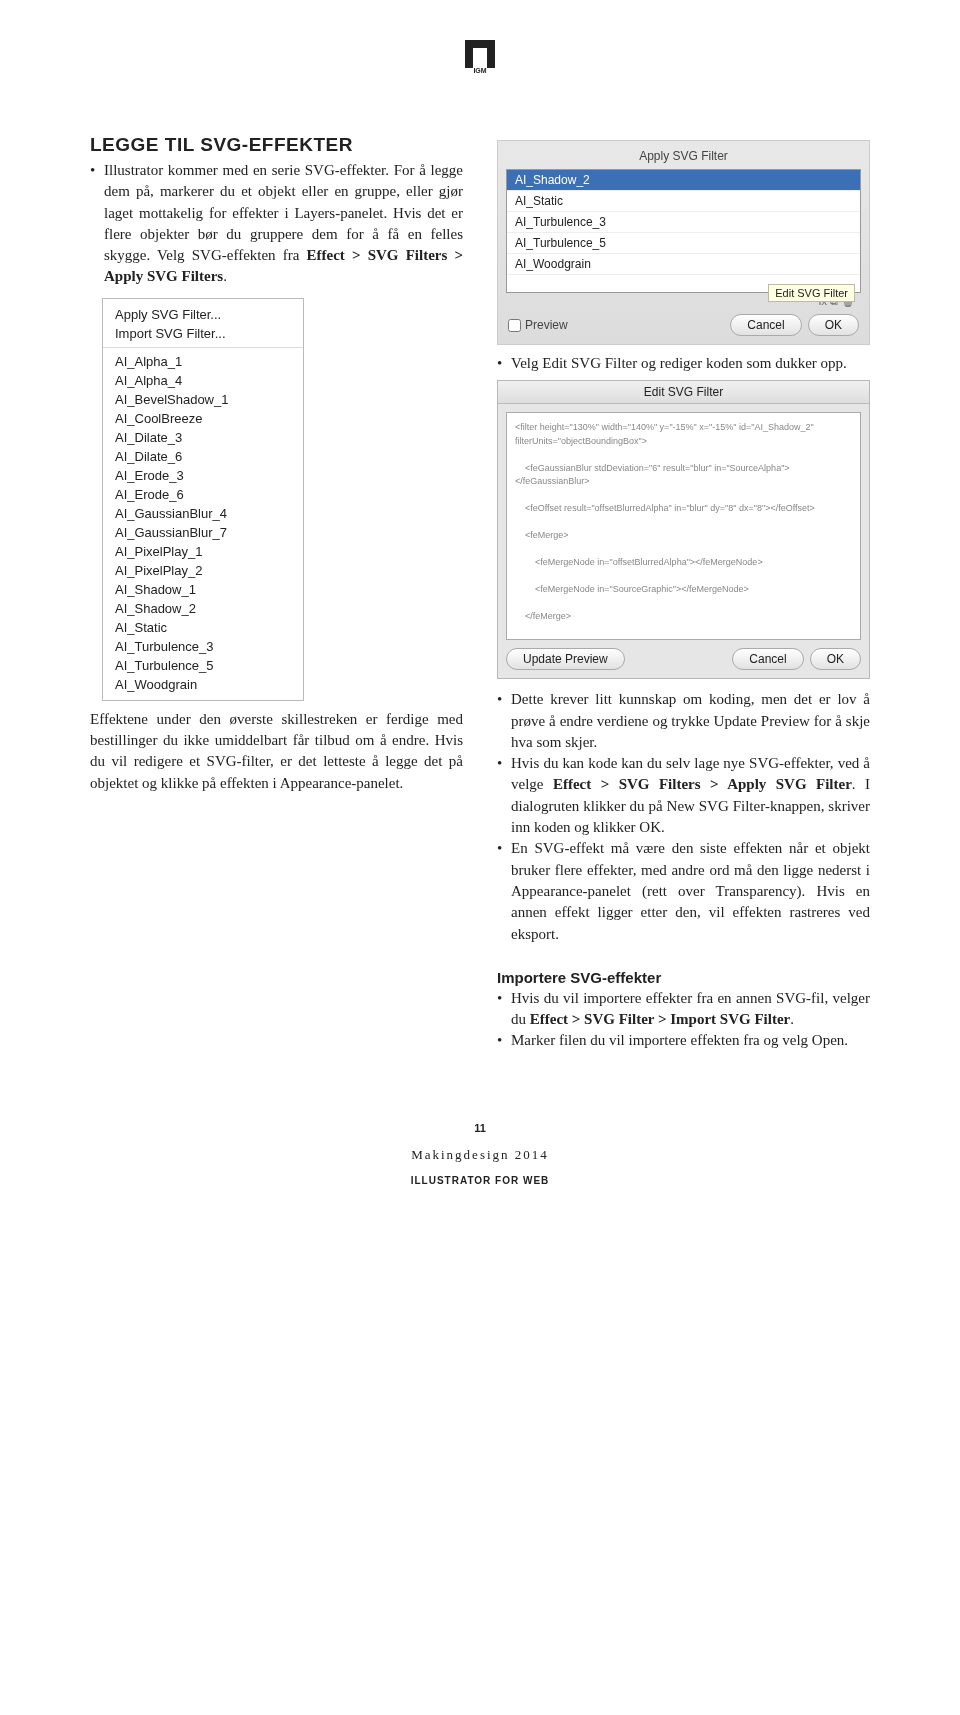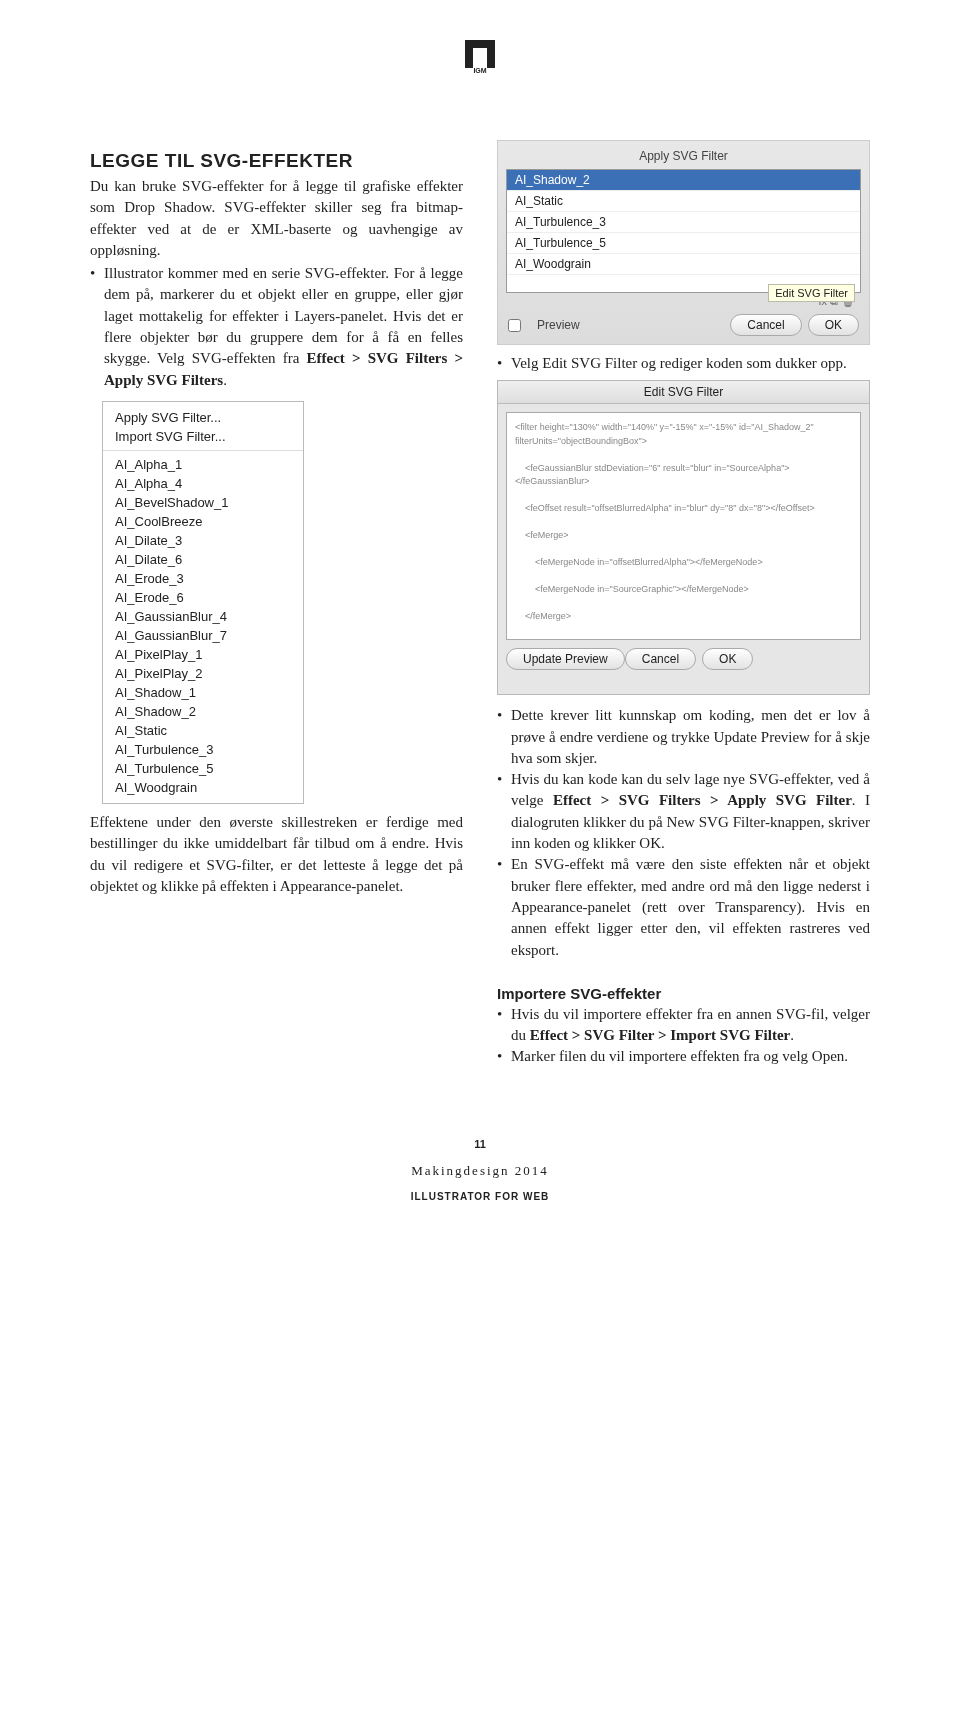--- a/index.html
+++ b/index.html
@@ -1,47 +1,47 @@
 <!DOCTYPE html>
 <html><head>
 <meta charset="utf-8">
 <style>
 body{margin:0;background:#fff;font-family:Georgia,serif;color:#222}
 .page{width:960px;margin:0 auto;padding:40px 90px 40px 90px;box-sizing:border-box}
 .logo{width:30px;height:34px;margin:0 auto 60px}
 .logo svg{display:block}
 .cols{display:flex;gap:34px}
 .col{flex:1}
-h1{font-family:Arial,Helvetica,sans-serif;font-weight:700;font-size:19px;letter-spacing:.5px;margin:16px 0 4px}
+h1{font-family:Arial,Helvetica,sans-serif;font-weight:700;font-size:19px;letter-spacing:.5px;margin:0 0 4px}
 h2{font-family:Arial,Helvetica,sans-serif;font-weight:700;font-size:15px;margin:24px 0 2px}
 p{font-size:15px;line-height:1.42;margin:0 0 2px;text-align:justify}
 .b{font-weight:700}
 .bullet{display:flex;margin:0}
 .bullet .dot{flex:0 0 14px;font-size:15px;line-height:1.42}
 .bullet .txt{flex:1;font-size:15px;line-height:1.42;text-align:justify}
 .img-box{border:1px solid #ccc;margin:6px 0 8px;background:#c4b5fd}
 .dialog1{background:linear-gradient(#e8e8e8,#dcdcdc);padding:6px 8px 8px}
 .dialog1 .title{text-align:center;font-family:Arial,sans-serif;font-size:12px;padding:2px 0 6px;color:#444}
 .listwin{background:#fff;border:1px solid #999;height:122px;overflow:hidden;font-family:Arial,sans-serif;font-size:12px}
 .listwin .row{padding:3px 8px;border-bottom:1px solid #eee}
 .listwin .row.sel{background:#3b6fb6;color:#fff}
 .dlg-footer{display:flex;align-items:center;justify-content:space-between;padding:6px 2px 0}
-.cb{font-family:Arial,sans-serif;font-size:12px;display:flex;align-items:center;gap:16px;color:#444}
+.cb{font-family:Arial,sans-serif;font-size:12px;display:flex;align-items:center;gap:4px;color:#444}
 .cb input{margin:0}
 .btns{display:flex;gap:6px}
 .btn{font-family:Arial,sans-serif;font-size:12px;background:linear-gradient(#fff,#e2e2e2);border:1px solid #aaa;border-radius:11px;padding:3px 16px}
 .tooltip{position:relative;float:right;margin:-24px 6px 0 0;background:#ffffe1;border:1px solid #bba;font-family:Arial,sans-serif;font-size:11px;padding:2px 6px}
 .iconbar{text-align:right;font-family:Arial,sans-serif;font-size:11px;color:#666;padding:2px 6px 0 0}
 .menu-img{border:1px solid #bbb;background:#fff;font-family:Arial,sans-serif;font-size:13px;padding:6px 0;margin:10px 12px 8px;width:200px}
 .menu-img .mi{padding:2px 12px}
 .menu-img .sep{height:1px;background:#ddd;margin:4px 0}
 .dialog2{border:1px solid #b8b8b8;background:#e6e6e6;margin:6px 0 10px}
 .dialog2 .title{text-align:center;font-family:Arial,sans-serif;font-size:12px;padding:4px 0;background:linear-gradient(#f0f0f0,#dedede);border-bottom:1px solid #bbb}
 .dialog2 .code{background:#fff;border:1px solid #aaa;margin:8px;height:210px;padding:8px;font-family:Arial,sans-serif;font-size:9px;color:#888;line-height:1.5;overflow:hidden}
-.dialog2 .footer{display:flex;padding:0 8px 24px}
+.dialog2 .footer{display:flex;justify-content:space-between;padding:0 8px 8px}
 .footer-page{text-align:center;margin-top:70px}
 .footer-page .pn{font-family:Arial,sans-serif;font-size:11px;font-weight:700}
 .footer-page .l1{font-family:Georgia,serif;font-size:13px;letter-spacing:2px;margin-top:13px}
 .footer-page .l2{font-family:Arial,sans-serif;font-size:10px;font-weight:700;letter-spacing:1px;margin-top:12px}
 </style>
 </head>
 <body>
 
 <div class="page">
   <div class="logo">
@@ -50,21 +50,20 @@
         <rect x="0" y="0" width="8" height="28" fill="#222"></rect>
         <rect x="22" y="0" width="8" height="28" fill="#222"></rect>
         <text x="15" y="33" font-family="Arial" font-size="7" font-weight="700" text-anchor="middle" fill="#222">IGM</text>
       </svg>
   </div>
 
   <div class="cols">
 
     <div class="col">
       <h1>LEGGE TIL SVG-EFFEKTER</h1>
-      <p>Du kan bruke SVG-effekter for å legge til grafiske effekter som Drop Shadow. SVG-effekter skiller seg fra bitmap-effekter ved at de er XML-baserte og uavhengige av oppløsning.</p>
       <div class="bullet">
         <div class="dot">•</div>
         <div class="txt"><span>Illustrator kommer med en serie SVG-effekter. For å legge dem på, markerer du et objekt eller en gruppe, eller gjør laget mottakelig for effekter i Layers-panelet. Hvis det er flere objekter bør du gruppere dem for å få en felles skygge. Velg SVG-effekten fra </span><span class="b">Effect &gt; SVG Filters &gt; Apply SVG Filters</span><span>.</span></div>
       </div>
 
       <div class="menu-img">
         <div class="mi">Apply SVG Filter...</div>
         <div class="mi">Import SVG Filter...</div>
         <div class="sep"></div>
         <div class="mi">AI_Alpha_1</div>

